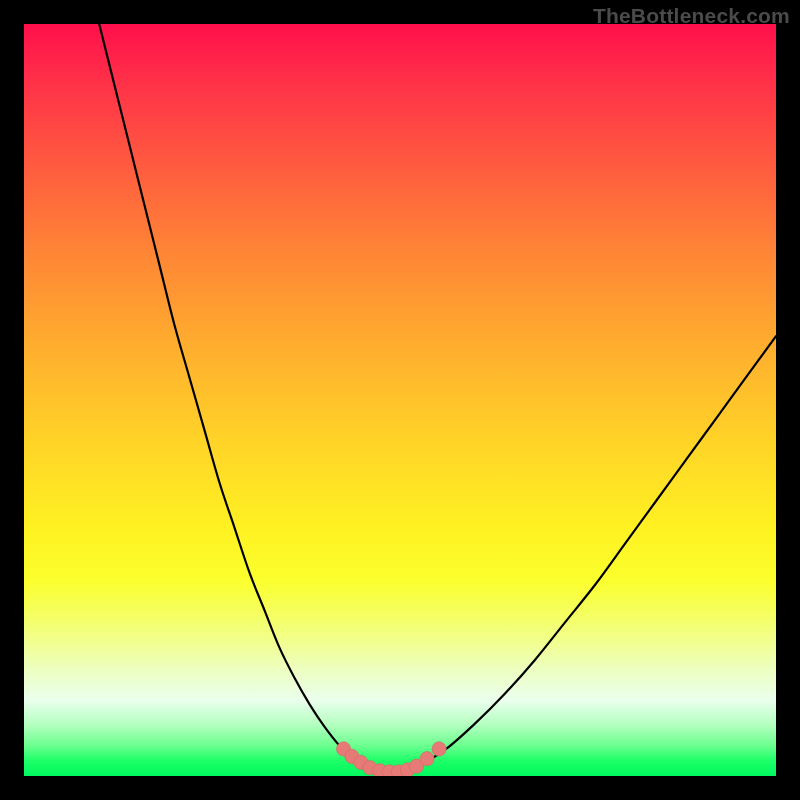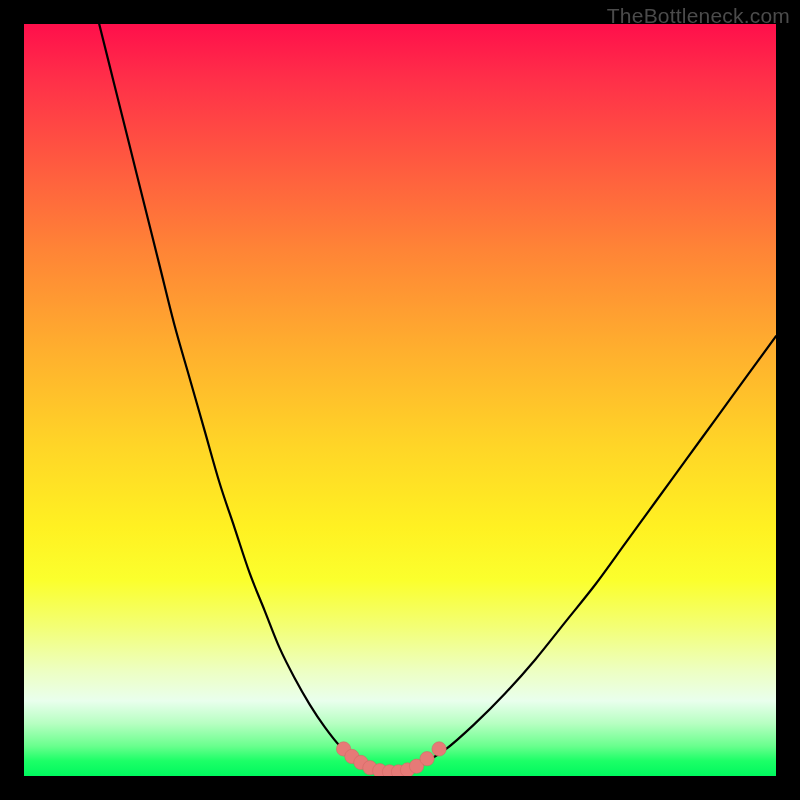--- a/index.html
+++ b/index.html
@@ -50,21 +50,21 @@
   .curve-svg {
     position: absolute;
     inset: 0;
   }
   .watermark {
     position: absolute;
     top: 4px;
     right: 10px;
     color: #4b4b4b;
     font-size: 21px;
-    font-weight: 400;
+    font-weight: 700;
     letter-spacing: 0.2px;
     user-select: none;
   }
 </style>
 </head>
 <body>
 
 <div class="stage">
 
   <div class="plot-area">

